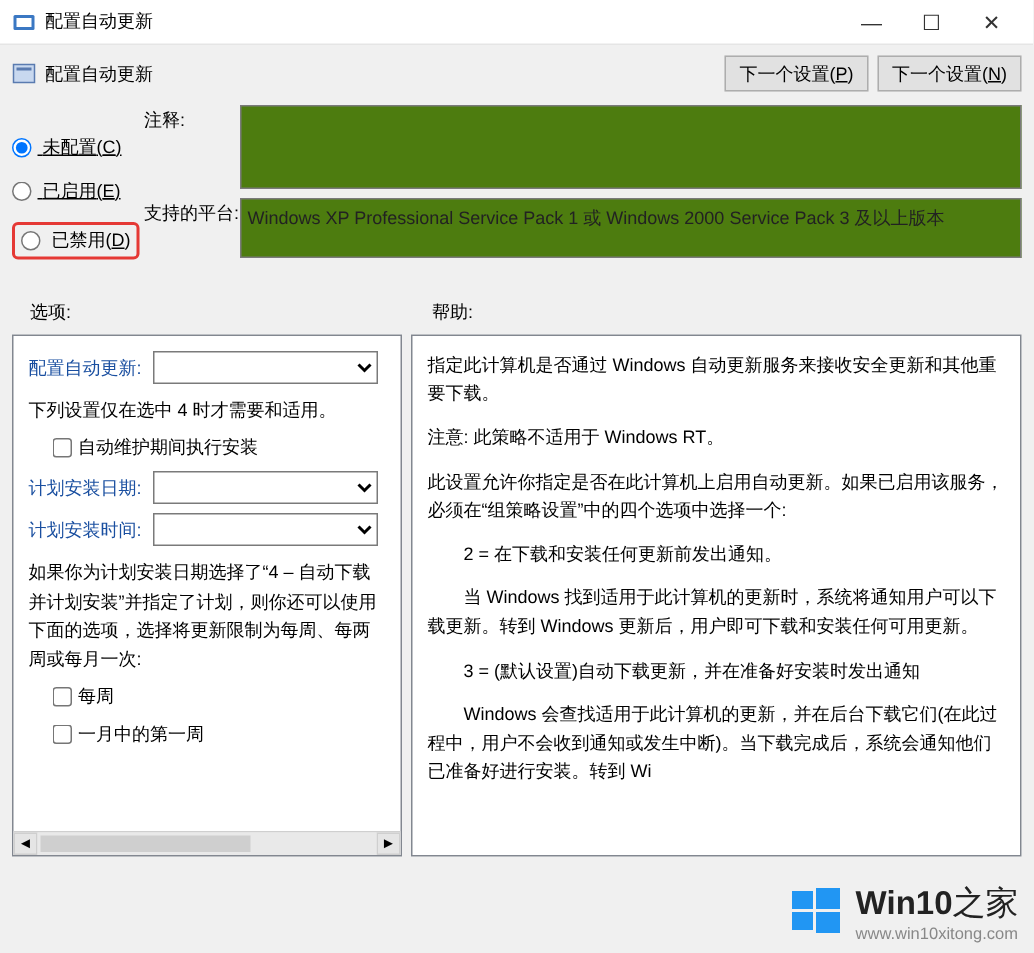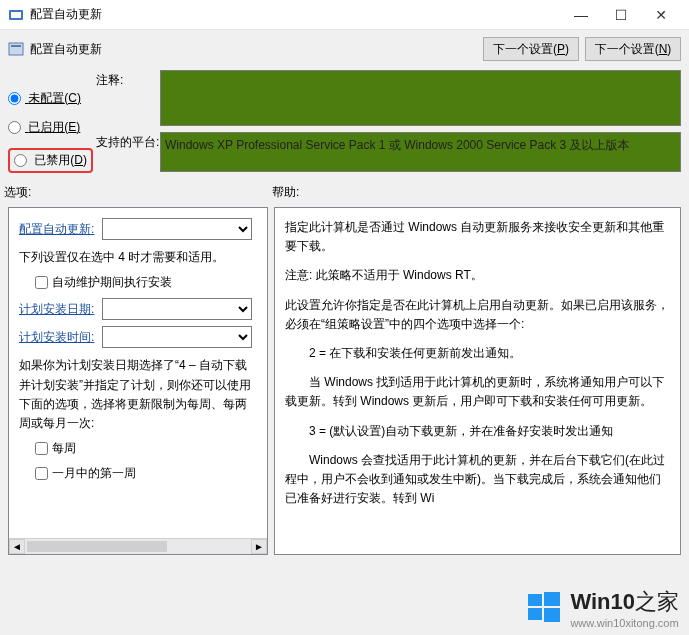--- a/index.html
+++ b/index.html
@@ -22,21 +22,21 @@
 .rightcol { flex: 1; }
 .row1 { display: flex; margin-bottom: 6px; }
 .rowlabel { width: 64px; text-align: left; padding-top: 2px; font-size: 12px; }
 .textarea { flex: 1; min-height: 56px; background: #4d7c0f; border: 1px solid #7a7a7a; padding: 4px; font-size: 12px; color: #222; overflow: auto; }
 .supported { min-height: 40px; }
 .sectlabel { padding: 4px 8px 2px 8px; font-size: 12px; }
 .panes { display: flex; gap: 6px; padding: 4px 8px 0 8px; height: 352px; }
 .pane { background: #fff; border: 1px solid #828790; overflow: auto; position: relative; padding: 10px; font-size: 12px; line-height: 1.6; }
 .pane.left { width: 260px; }
 .pane.right { flex: 1; }
-.bluelabel { color: #1a4fa0; font-size: 12px; text-decoration: underline; }
+.bluelabel { color: #1a4fa0; font-size: 12px; }
 .pane select { width: 150px; height: 22px; border: 1px solid #7a7a7a; background: #fff; font-size: 12px; margin-left: 4px; }
 .pane .opt-note { margin: 8px 0 6px 0; }
 .pane .chk { display: flex; align-items: center; gap: 4px; margin: 6px 16px; }
 .pane .chk input { margin: 0; }
 .pane .help-p { margin-bottom: 10px; }
 .pane .indent { text-indent: 2em; }
 .hscroll { position: absolute; bottom: 0; left: 0; right: 0; height: 16px; background: #f0f0f0; border-top: 1px solid #cfcfcf; display: flex; }
 .hscroll .arrow { width: 16px; text-align: center; line-height: 14px; font-size: 10px; background: #e5e5e5; border: 1px solid #cfcfcf; }
 .hscroll .track { flex: 1; position: relative; background: #e9e9e9; }
 .hscroll .thumb { position: absolute; top: 2px; bottom: 2px; left: 2px; width: 140px; background: #cfcfcf; }
@@ -92,21 +92,21 @@
       <div class="rowlabel">注释:</div>
       <div class="textarea"></div>
     </div>
     <div class="row1">
       <div class="rowlabel">支持的平台:</div>
       <div class="textarea supported">Windows XP Professional Service Pack 1 或 Windows 2000 Service Pack 3 及以上版本</div>
     </div>
   </div>
 </div>
 
-<div style="display:flex; padding:0 4px;">
+<div style="display:flex; padding:0 20px;margin-top:16px;">
   <div class="sectlabel" style="width:260px; padding-left:0;">选项:</div>
   <div class="sectlabel" style="padding-left:8px;">帮助:</div>
 </div>
 
 <div class="panes">
   <div class="pane left">
     <div style="padding-bottom:36px;">
       <span class="bluelabel">配置自动更新:</span>
       <select><option></option></select>
       <p class="opt-note">下列设置仅在选中 4 时才需要和适用。</p>

